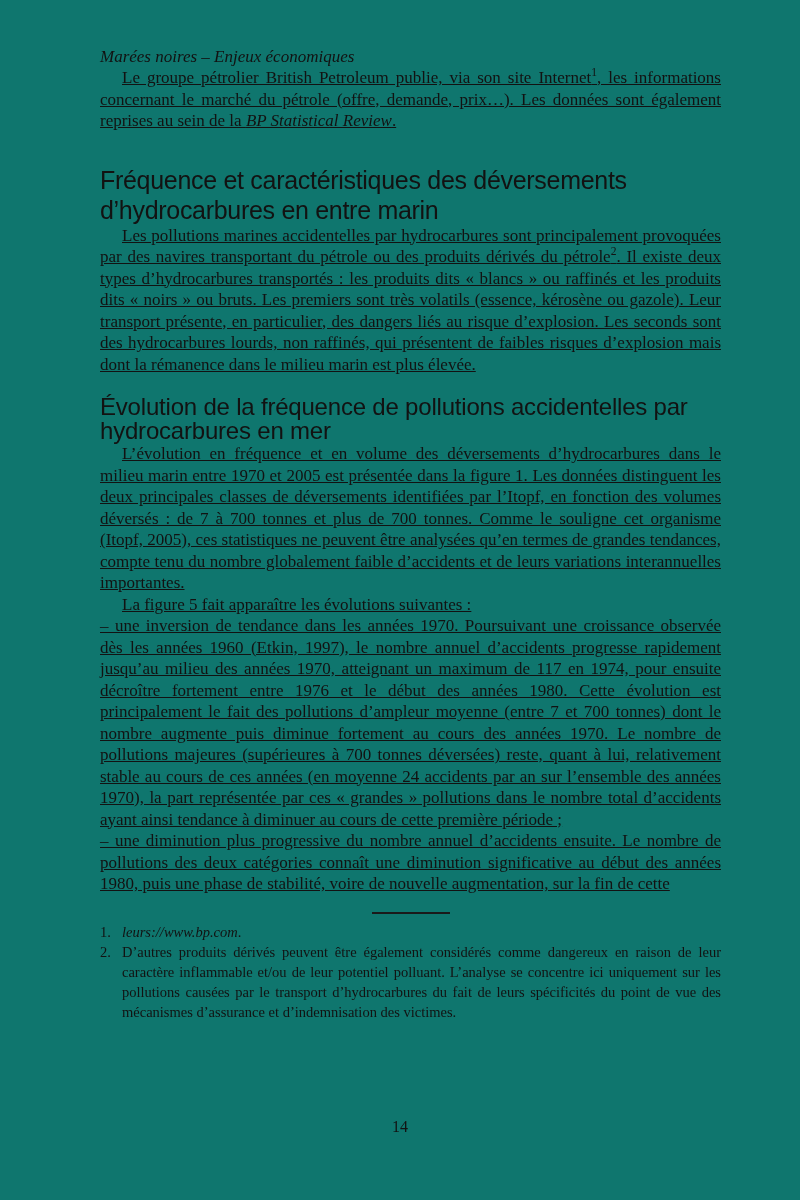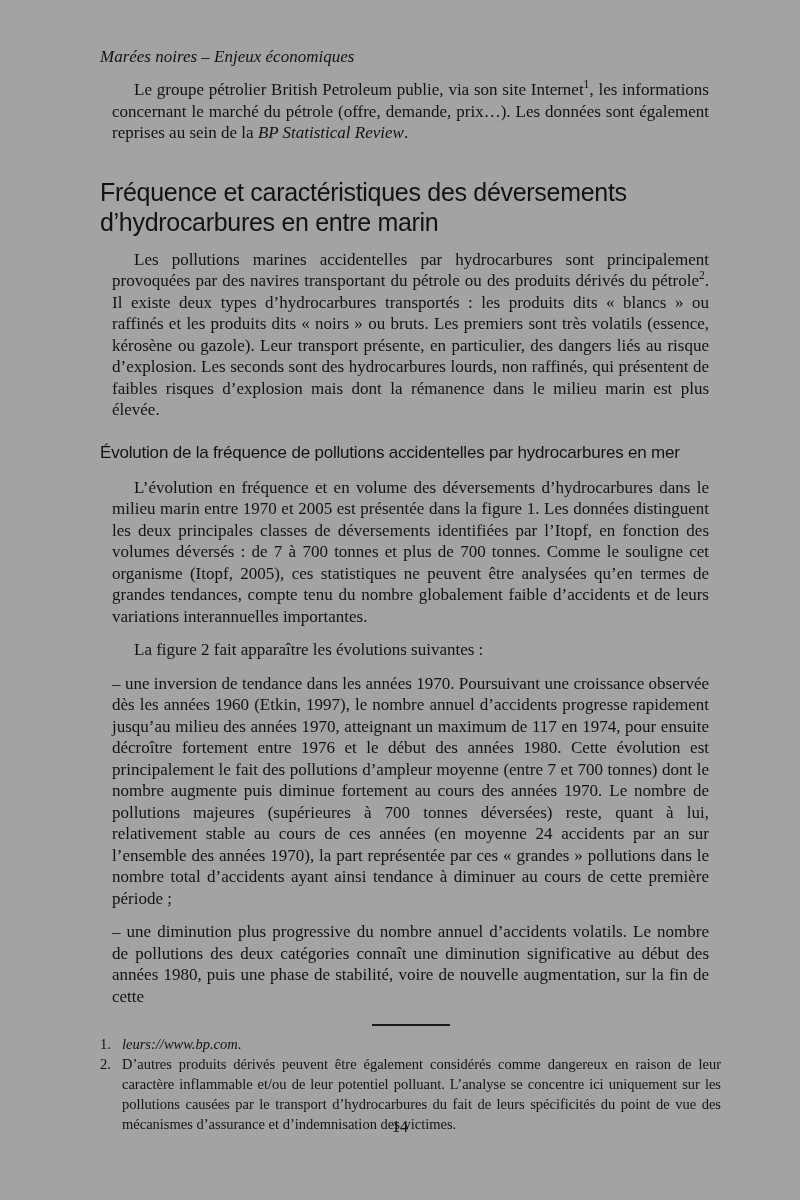--- a/index.html
+++ b/index.html
@@ -4,63 +4,64 @@
 <style>
   html, body {
     margin: 0;
     padding: 0;
     background: #ffffff;
   }
   .page {
     position: relative;
     width: 800px;
     height: 1200px;
-    background: #a3a3a3;
+    background: #0f766e;
     color: #121212;
     overflow: hidden;
   }
   .content {
     position: absolute;
     left: 100px;
     top: 0;
     width: 621px;
   }
   .running-head {
     margin: 46px 0 0 0;
     font-family: "Liberation Serif", serif;
     font-style: italic;
     font-size: 17px;
     line-height: 21px;
   }
   p.body {
-    margin: 12px;
+    margin: 0;
     font-family: "Liberation Serif", serif;
     font-size: 17px;
     line-height: 21.5px;
     text-align: justify;
+    text-decoration: underline;
   }
   p.indent { text-indent: 22px; }
   .p-intro      { margin-top: 27px; }
   h1.section {
     margin: 33px 0 0 0;
     font-family: "Liberation Sans", sans-serif;
     font-weight: 400;
     font-stretch: condensed;
     letter-spacing: -0.3px;
     font-size: 25px;
     line-height: 30px;
   }
   .p-pollution  { margin-top: 15px; }
   h2.subsection {
     margin: 20px 0 0 0;
     font-family: "Liberation Sans", sans-serif;
     font-weight: 400;
     font-stretch: condensed;
     letter-spacing: -0.2px;
-    font-size: 17px;
+    font-size: 24px;
     line-height: 24px;
   }
   .p-evolution  { margin-top: 12px; }
   .p-figure     { margin-top: 7px; }
   .bullet-1     { margin-top: 7px; }
   .bullet-2     { margin-top: 5px; }
   sup {
     font-size: 68%;
     line-height: 0;
     vertical-align: super;
@@ -110,25 +111,25 @@
     <p class="body indent p-intro"><span>Le groupe pétrolier British Petroleum publie, via son site Internet</span><sup>1</sup><span>, les informations concernant le marché du pétrole (offre, demande, prix…). Les données sont également reprises au sein de la </span><i>BP Statistical Review</i><span>.</span></p>
 
     <h1 class="section">Fréquence et caractéristiques des déversements d’hydrocarbures en entre marin</h1>
 
     <p class="body indent p-pollution"><span>Les pollutions marines accidentelles par hydrocarbures sont principalement provoquées par des navires transportant du pétrole ou des produits dérivés du pétrole</span><sup>2</sup><span>. Il existe deux types d’hydrocarbures transportés : les produits dits « blancs » ou raffinés et les produits dits « noirs » ou bruts. Les premiers sont très volatils (essence, kérosène ou gazole). Leur transport présente, en particulier, des dangers liés au risque d’explosion. Les seconds sont des hydrocarbures lourds, non raffinés, qui présentent de faibles risques d’explosion mais dont la rémanence dans le milieu marin est plus élevée.</span></p>
 
     <h2 class="subsection">Évolution de la fréquence de pollutions accidentelles par hydrocarbures en mer</h2>
 
     <p class="body indent p-evolution">L’évolution en fréquence et en volume des déversements d’hydrocarbures dans le milieu marin entre 1970 et 2005 est présentée dans la figure 1. Les données distinguent les deux principales classes de déversements identifiées par l’Itopf, en fonction des volumes déversés : de 7 à 700 tonnes et plus de 700 tonnes. Comme le souligne cet organisme (Itopf, 2005), ces statistiques ne peuvent être analysées qu’en termes de grandes tendances, compte tenu du nombre globalement faible d’accidents et de leurs variations interannuelles importantes.</p>
 
-    <p class="body indent p-figure">La figure 2 fait apparaître les évolutions suivantes :</p>
+    <p class="body indent p-figure">La figure 5 fait apparaître les évolutions suivantes :</p>
 
     <p class="body bullet-1">–  une inversion de tendance dans les années 1970. Poursuivant une croissance observée dès les années 1960 (Etkin, 1997), le nombre annuel d’accidents progresse rapidement jusqu’au milieu des années 1970, atteignant un maximum de 117 en 1974, pour ensuite décroître fortement entre 1976 et le début des années 1980. Cette évolution est principalement le fait des pollutions d’ampleur moyenne (entre 7 et 700 tonnes) dont le nombre augmente puis diminue fortement au cours des années 1970. Le nombre de pollutions majeures (supérieures à 700 tonnes déversées) reste, quant à lui, relativement stable au cours de ces années (en moyenne 24 accidents par an sur l’ensemble des années 1970), la part représentée par ces « grandes » pollutions dans le nombre total d’accidents ayant ainsi tendance à diminuer au cours de cette première période ;</p>
 
-    <p class="body bullet-2">–  une diminution plus progressive du nombre annuel d’accidents volatils. Le nombre de pollutions des deux catégories connaît une diminution significative au début des années 1980, puis une phase de stabilité, voire de nouvelle augmentation, sur la fin de cette</p>
+    <p class="body bullet-2">–  une diminution plus progressive du nombre annuel d’accidents ensuite. Le nombre de pollutions des deux catégories connaît une diminution significative au début des années 1980, puis une phase de stabilité, voire de nouvelle augmentation, sur la fin de cette</p>
 
     <hr class="footnote-rule">
 
     <div class="footnotes">
       <div class="footnote">
         <span class="fn-num">1.</span>
         <span class="fn-text"><i>leurs://www.bp.com</i><span>.</span></span>
       </div>
       <div class="footnote">
         <span class="fn-num">2.</span>

